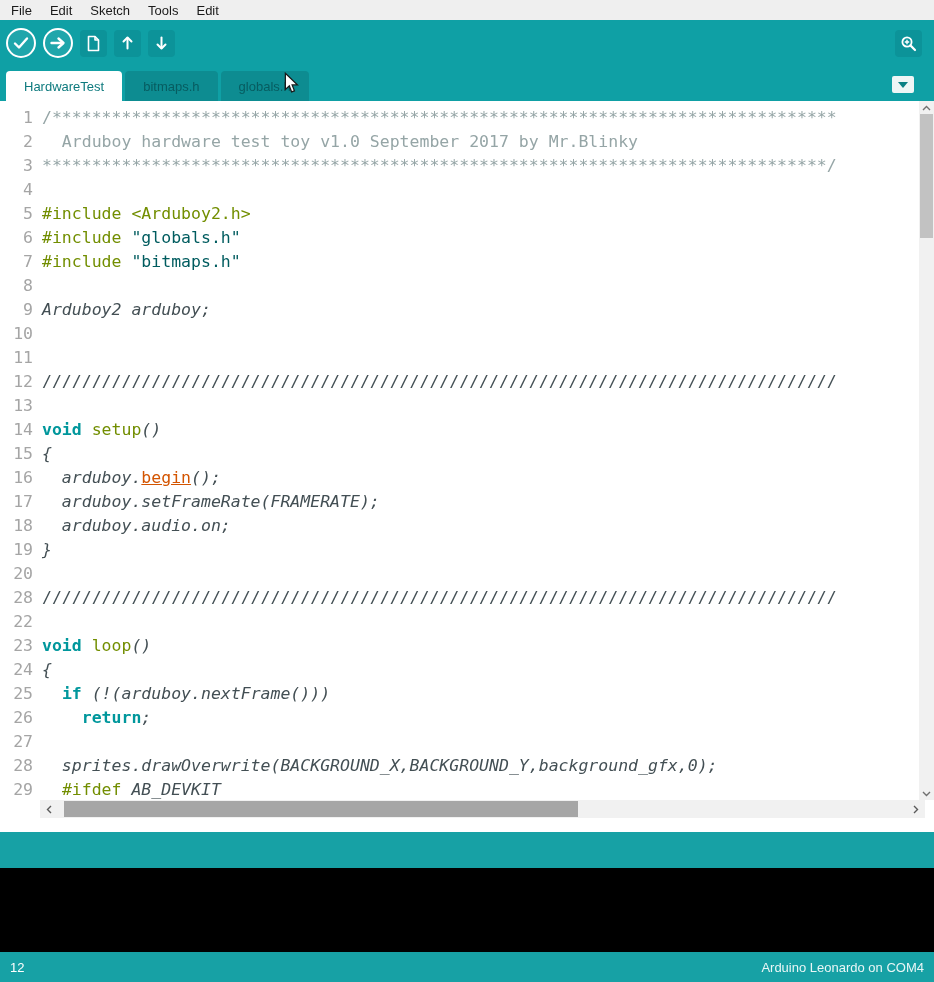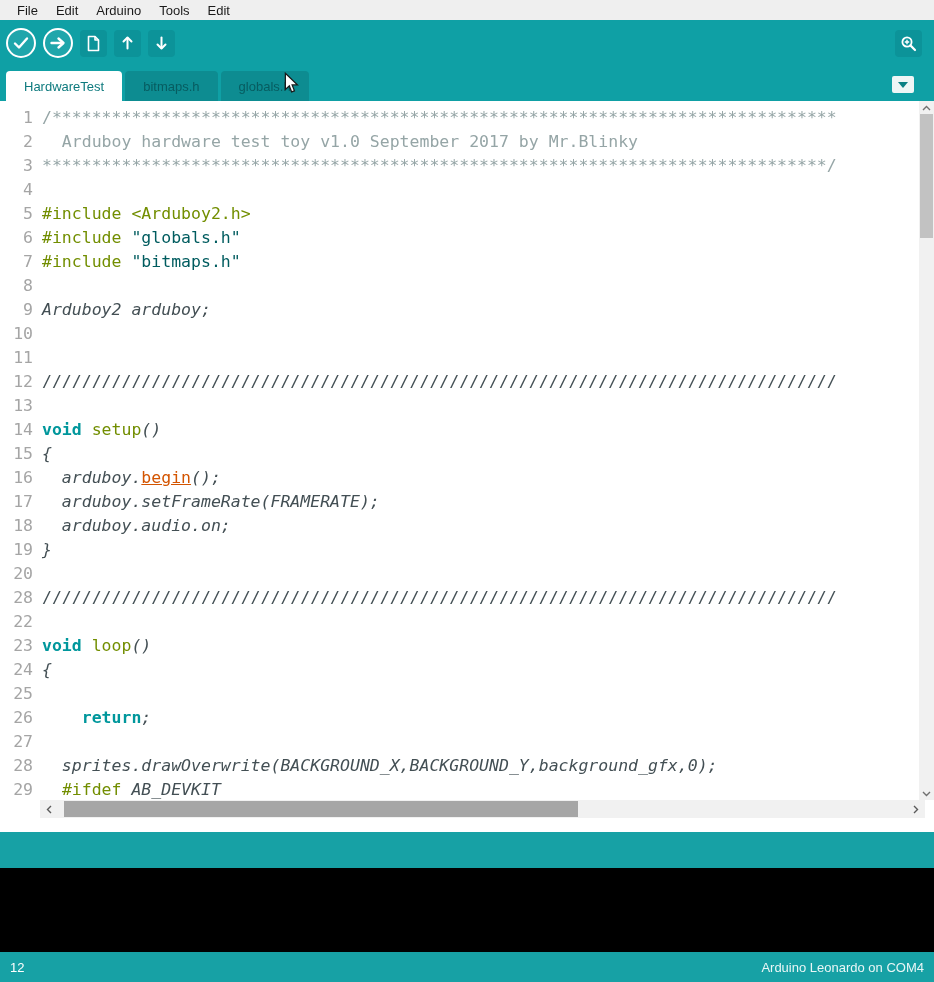--- a/index.html
+++ b/index.html
@@ -3,21 +3,21 @@
 <meta charset="utf-8">
 <style>
   html,body{margin:0;padding:0;}
   *{box-sizing:border-box;}
   body{width:934px;height:982px;background:#fff;}
   .window{width:934px;height:982px;display:flex;flex-direction:column;position:relative;overflow:hidden;
           background:#fff;font-family:"Liberation Sans",sans-serif;}
 
   
   .menubar{height:20px;background:var(--menu-bg,#efefef);display:flex;align-items:center;
-           padding-left:8px;font-size:13px;color:#1a1a1a;flex:none;}
+           padding-left:2px;font-size:13px;color:#1a1a1a;flex:none;}
   .menu-item{padding:0 9px;height:100%;display:flex;align-items:center;cursor:default;}
 
   
   .toolbar{height:46px;background:var(--teal,#0fa0a5);display:flex;align-items:center;
            padding:0 12px 0 6px;gap:7px;flex:none;}
   button{border:none;background:none;cursor:pointer;padding:0;}
   .tb-circle{width:30px;height:30px;border-radius:50%;border:2px solid #fff;
              background:rgba(255,255,255,0.07);display:flex;align-items:center;justify-content:center;flex:none;}
   .tb-square{width:27px;height:27px;border-radius:4px;background:var(--button-square-bg,#0c9399);
              display:flex;align-items:center;justify-content:center;flex:none;}
@@ -77,21 +77,21 @@
   .cursor{position:absolute;left:283px;top:72px;z-index:20;pointer-events:none;}
 </style>
 </head>
 <body>
 
 <div class="window">
 
   <div class="menubar">
       <div class="menu-item">File</div>
       <div class="menu-item">Edit</div>
-      <div class="menu-item">Arduino</div>
+      <div class="menu-item">Sketch</div>
       <div class="menu-item">Tools</div>
       <div class="menu-item">Edit</div>
     </div>
 
   <div class="toolbar">
     <button class="tb-circle">
       <span class="icon">
         <svg width="16" height="14" viewBox="0 0 16 14">
             <path d="M2 7.5 L6 11.5 L14 2.5" fill="none" stroke="#fff" stroke-width="2.4" stroke-linecap="round" stroke-linejoin="round"></path>
           </svg>
@@ -175,21 +175,21 @@
         <div class="code-line"><span class="ln">15</span><span class="code-text"><span class="tok-def">{</span></span></div>
         <div class="code-line"><span class="ln">16</span><span class="code-text"><span class="tok-def">  arduboy.</span><span class="tok-meth">begin</span><span class="tok-def">();</span></span></div>
         <div class="code-line"><span class="ln">17</span><span class="code-text"><span class="tok-def">  arduboy.setFrameRate(FRAMERATE);</span></span></div>
         <div class="code-line"><span class="ln">18</span><span class="code-text"><span class="tok-def">  arduboy.audio.on;</span></span></div>
         <div class="code-line"><span class="ln">19</span><span class="code-text"><span class="tok-def">}</span></span></div>
         <div class="code-line"><span class="ln">20</span><span class="code-text"></span></div>
         <div class="code-line"><span class="ln">28</span><span class="code-text"><span class="tok-c2">////////////////////////////////////////////////////////////////////////////////</span></span></div>
         <div class="code-line"><span class="ln">22</span><span class="code-text"></span></div>
         <div class="code-line"><span class="ln">23</span><span class="code-text"><span class="tok-kw">void</span><span class="tok-def"> </span><span class="tok-fn">loop</span><span class="tok-def">()</span></span></div>
         <div class="code-line"><span class="ln">24</span><span class="code-text"><span class="tok-def">{</span></span></div>
-        <div class="code-line"><span class="ln">25</span></div>
+        <div class="code-line"><span class="ln">25</span><span class="code-text"><span class="tok-def">  </span><span class="tok-kw">if</span><span class="tok-def"> (!(arduboy.nextFrame()))</span></span></div>
         <div class="code-line"><span class="ln">26</span><span class="code-text"><span class="tok-def">    </span><span class="tok-kw">return</span><span class="tok-def">;</span></span></div>
         <div class="code-line"><span class="ln">27</span><span class="code-text"></span></div>
         <div class="code-line"><span class="ln">28</span><span class="code-text"><span class="tok-def">  sprites.drawOverwrite(BACKGROUND_X,BACKGROUND_Y,background_gfx,0);</span></span></div>
         <div class="code-line"><span class="ln">29</span><span class="code-text"><span class="tok-def">  </span><span class="tok-pre">#ifdef</span><span class="tok-def"> AB_DEVKIT</span></span></div>
       </div>
     <div class="vscroll">
       <span class="v-arrow up">
         <svg width="9" height="6" viewBox="0 0 9 6">
             <path d="M1 5 L4.5 1.5 L8 5" fill="none" stroke="#707070" stroke-width="1.4"></path>
           </svg>

